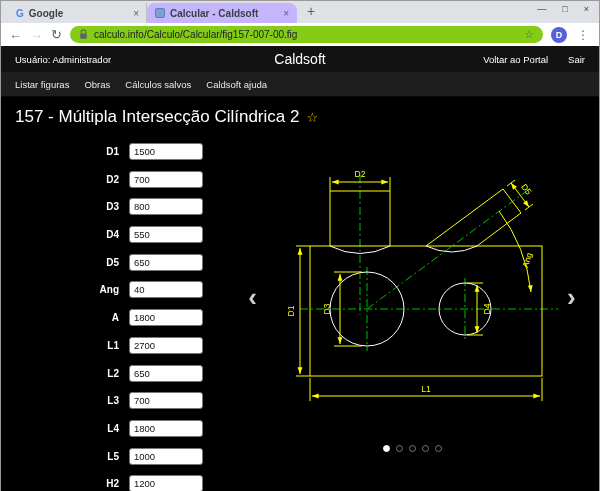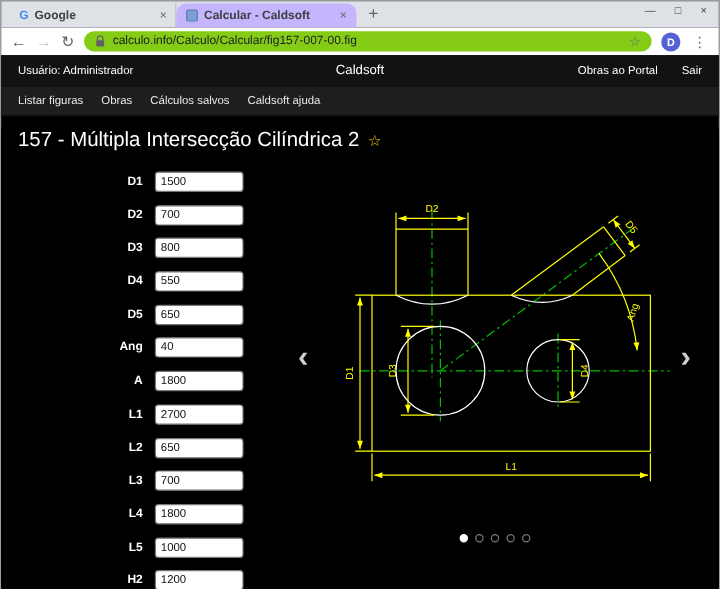--- a/index.html
+++ b/index.html
@@ -25,21 +25,21 @@
   .nav-icon.disabled{color:#c4c7cb;}
   .omnibox{flex:1;background:#84cc16;border-radius:11px;height:17px;display:flex;align-items:center;gap:6px;padding:0 9px;font-size:10px;color:#202124;}
   .omnibox .url{flex:1;white-space:nowrap;overflow:hidden;}
   .star{color:#5f6368;font-size:11px;cursor:pointer;}
   .avatar{width:16px;height:16px;border-radius:50%;background:#5561d6;color:#fff;font-size:9px;font-weight:bold;
           display:flex;align-items:center;justify-content:center;cursor:pointer;}
   .menu-dots{color:#5f6368;font-size:12px;cursor:pointer;padding:0 2px;}
 
   
   .site-header{height:26px;background:#121212;display:flex;align-items:center;padding:0 14px;color:#fff;font-size:9.5px;position:relative;}
-  .site-header .brand{position:absolute;left:0;right:0;text-align:center;font-size:11px;pointer-events:none;}
+  .site-header .brand{position:absolute;left:0;right:0;text-align:center;font-size:14px;pointer-events:none;}
   .site-header .right{margin-left:auto;display:flex;gap:20px;}
   .site-header a{color:#fff;text-decoration:none;cursor:pointer;}
   .site-nav{height:24px;background:#1e1e1e;display:flex;align-items:center;gap:15px;padding:0 14px;font-size:9.5px;border-bottom:1px solid #0a0a0a;}
   .site-nav a{color:#e8e8e8;text-decoration:none;cursor:pointer;}
 
   
   .page{height:396px;background:#000;position:relative;color:#fff;}
   .page-title{margin:10px 0 8px 14px;font-size:17px;font-weight:400;color:#fff;display:flex;align-items:center;gap:7px;}
   .fav-star{color:#e7c300;font-size:13px;cursor:pointer;}
 
@@ -95,21 +95,21 @@
       <span class="star">☆</span>
     </div>
     <span class="avatar">D</span>
     <span class="menu-dots">⋮</span>
   </div>
 
   <div class="site-header">
     <span>Usuário: Administrador</span>
     <span class="brand">Caldsoft</span>
     <span class="right">
-      <a>Obras ao Portal</a>
+      <a>Voltar ao Portal</a>
       <a>Sair</a>
     </span>
   </div>
 
   <div class="site-nav">
     <a>Listar figuras</a>
     <a>Obras</a>
     <a>Cálculos salvos</a>
     <a>Caldsoft ajuda</a>
   </div>

